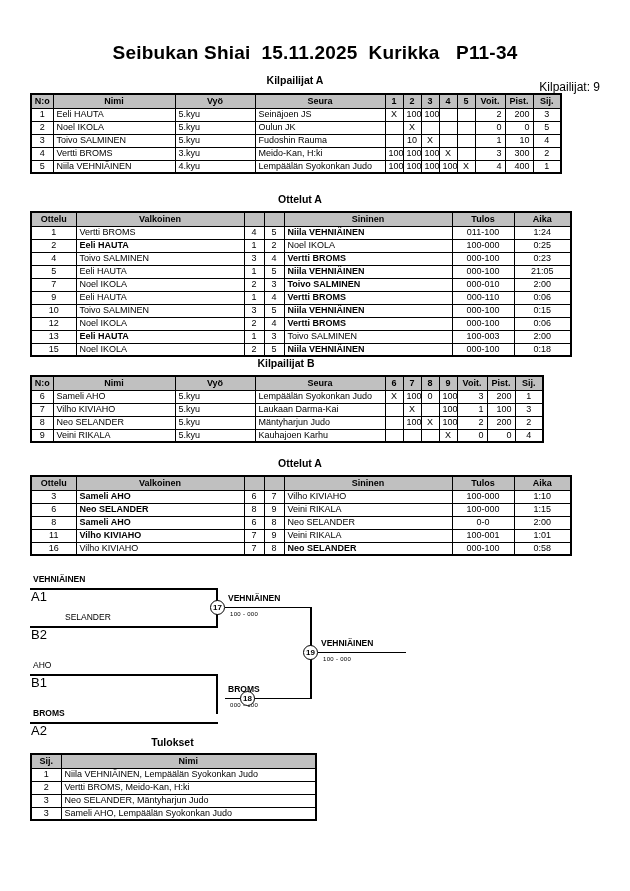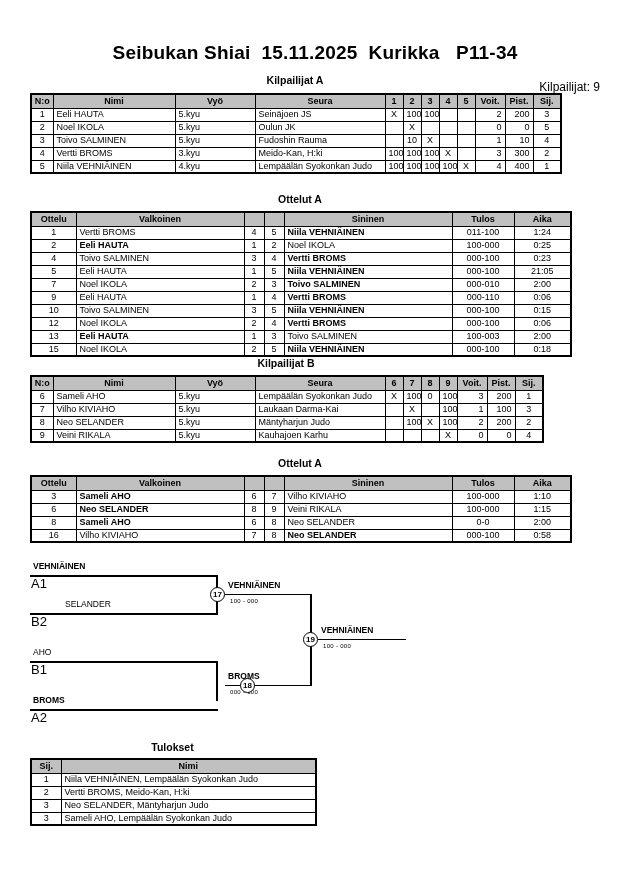--- a/index.html
+++ b/index.html
@@ -411,20 +411,29 @@
         <tr>
           <td class="ctr">8</td>
           <td class="bold">Sameli AHO</td>
           <td class="ctr">6</td>
           <td class="ctr">8</td>
           <td>Neo SELANDER</td>
           <td class="ctr">0-0</td>
           <td class="ctr">2:00</td>
         </tr>
 
+        <tr>
+          <td class="ctr">11</td>
+          <td class="bold">Vilho KIVIAHO</td>
+          <td class="ctr">7</td>
+          <td class="ctr">9</td>
+          <td>Veini RIKALA</td>
+          <td class="ctr">100-001</td>
+          <td class="ctr">1:01</td>
+        </tr>
 
 
         <tr>
           <td class="ctr">16</td>
           <td>Vilho KIVIAHO</td>
           <td class="ctr">7</td>
           <td class="ctr">8</td>
           <td class="bold">Neo SELANDER</td>
           <td class="ctr">000-100</td>
           <td class="ctr">0:58</td>
@@ -464,21 +473,21 @@
     <div class="b-score" style="left:200px; top:137px;">000 - 100</div>
     <div class="b-circle" style="left:180px; top:127px;margin-left:30px;">18</div>
 
     <div class="b-vline" style="left:280px; top:43px; height:92px;"></div>
     <div class="b-name bold" style="left:291px; top:74px;">VEHNIÄINEN</div>
     <div class="b-hline thin" style="left:288px; top:88px; width:88px;"></div>
     <div class="b-score" style="left:293px; top:91px;">100 - 000</div>
     <div class="b-circle" style="left:273px; top:81px;">19</div>
   </div>
 
-  <div class="section-title" style="width:285px; margin-top:18px;">Tulokset</div>
+  <div class="section-title" style="width:285px; margin-top:0;">Tulokset</div>
   <table class="tbl" style="width:285px; margin-top:5px;">
     <colgroup>
       <col style="width:30px">
         <col style="width:255px">
     </colgroup>
     <thead>
       <tr>
         <th>Sij.</th>
         <th>Nimi</th>
       </tr>

